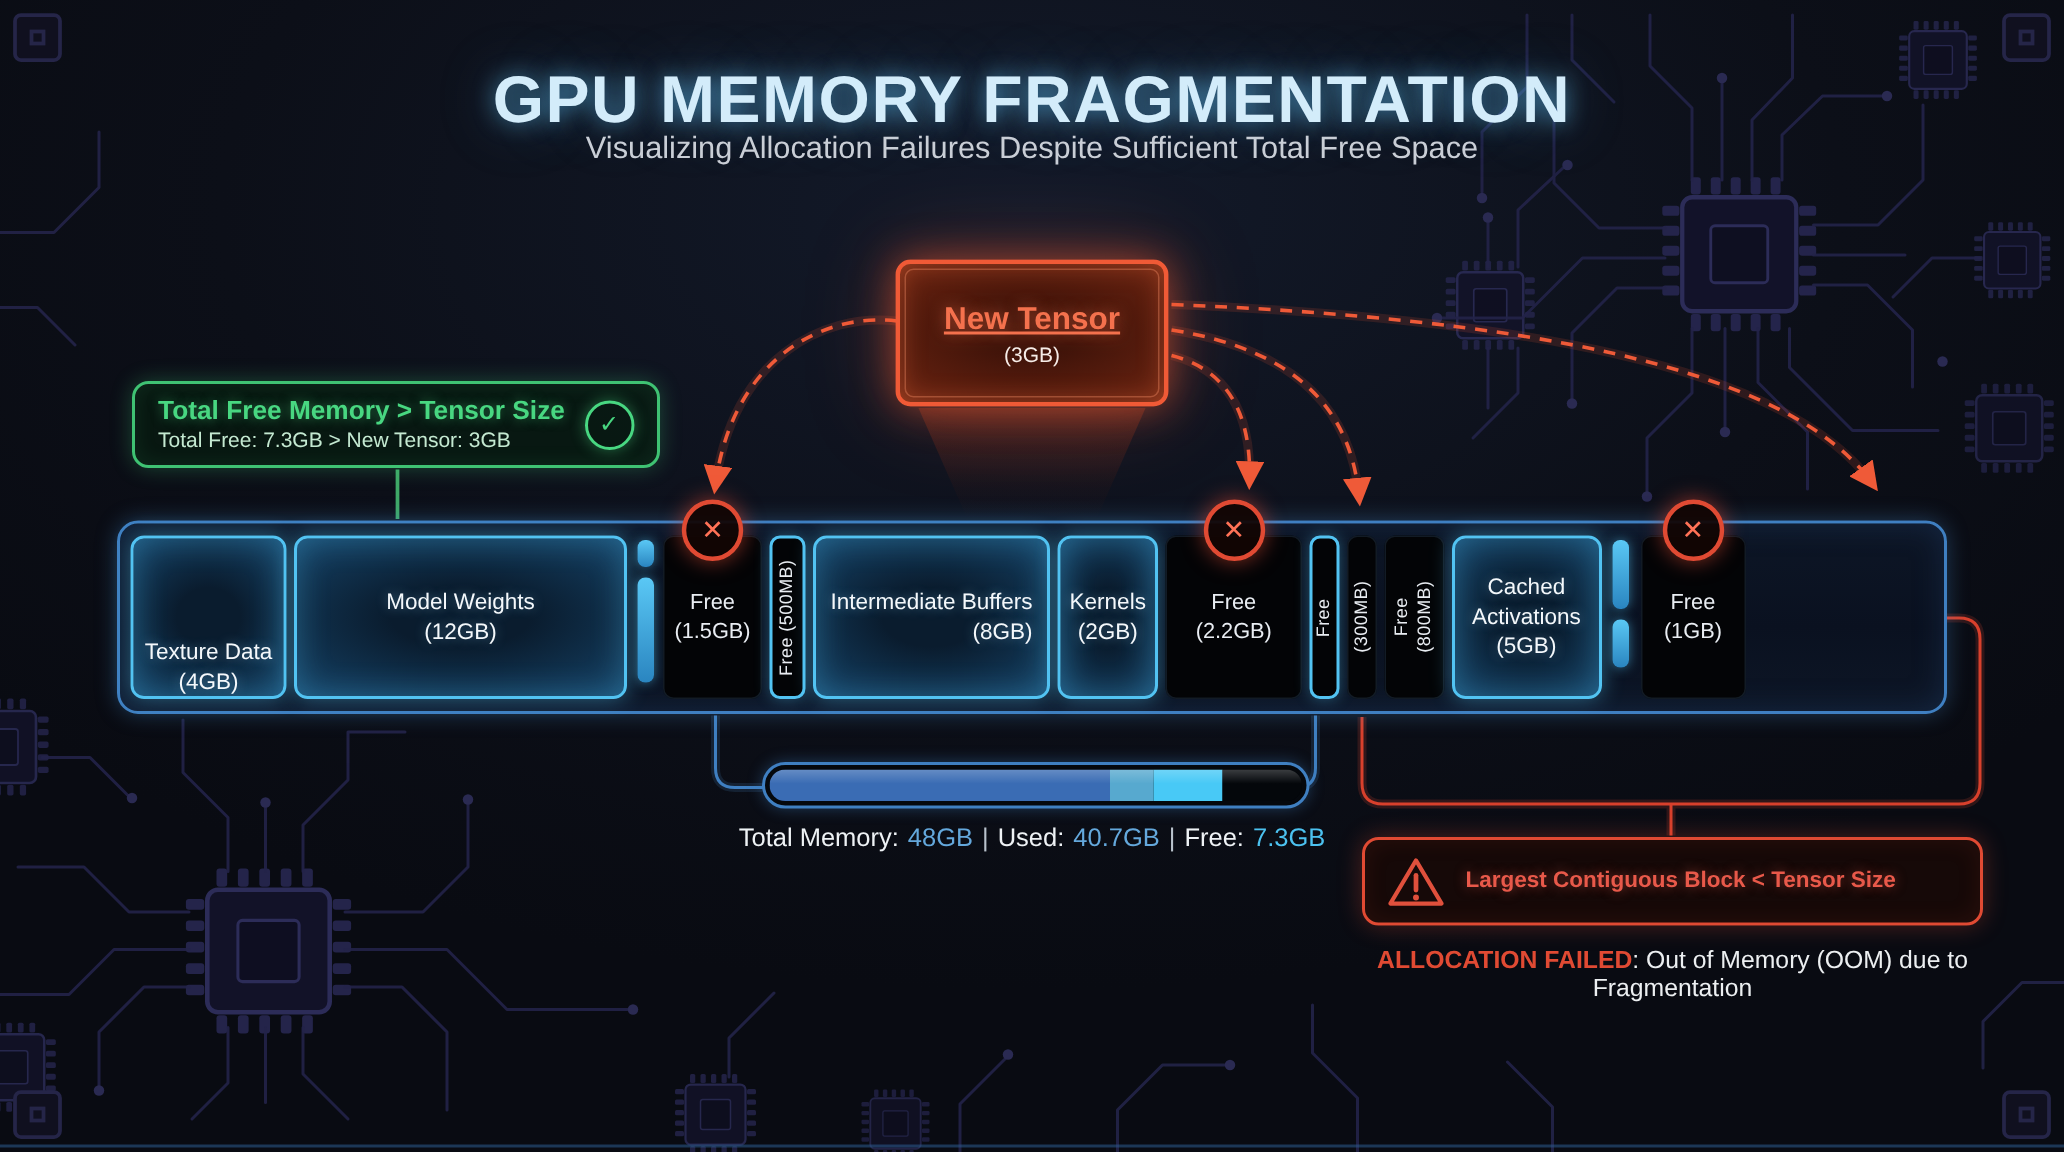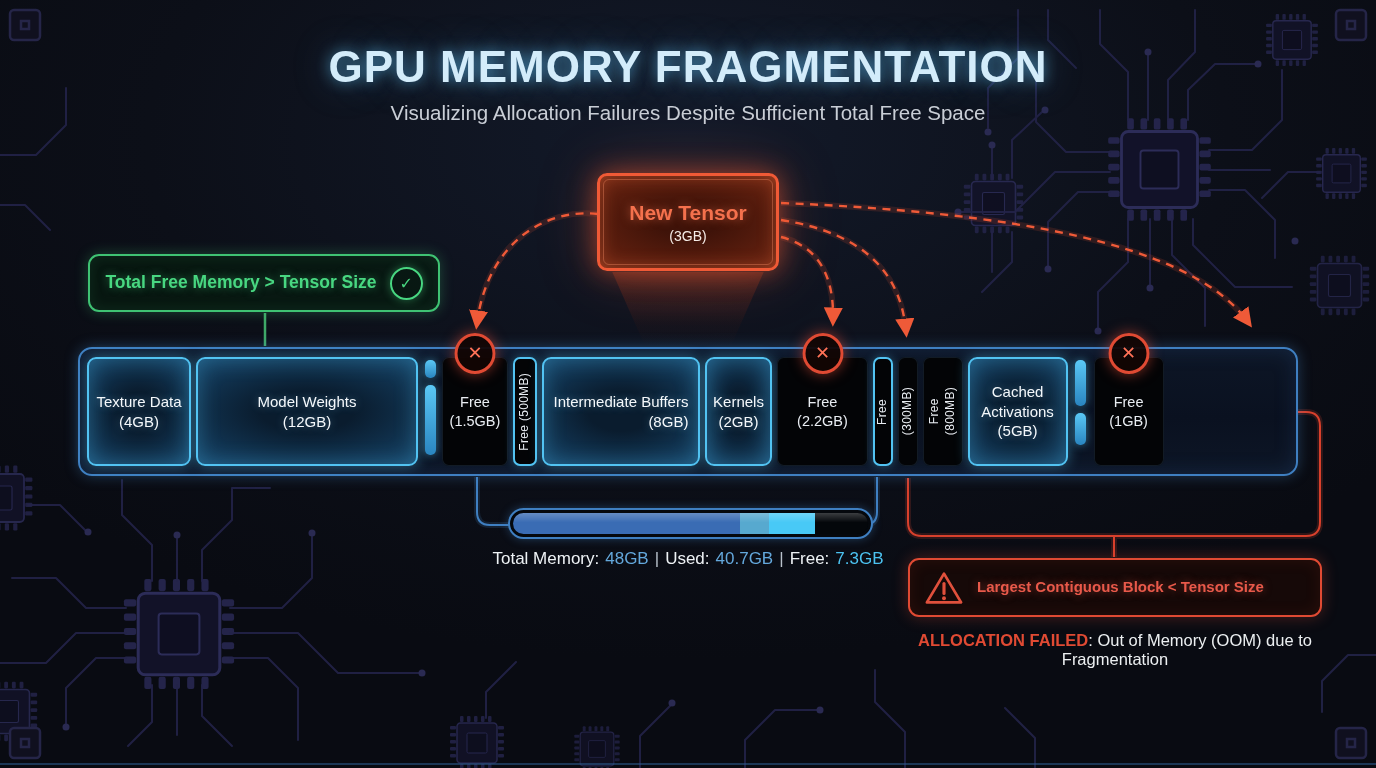--- a/index.html
+++ b/index.html
@@ -8,32 +8,32 @@
     background:radial-gradient(900px 520px at 688px 140px,#131a2a 0%,#0c0f18 60%,#090b12 100%);}
   svg.bg,svg.connectors{position:absolute;inset:0;}
   svg.bg{z-index:0;}
   svg.connectors{z-index:1;}
   .content{position:absolute;inset:0;z-index:2;}
 
   
   .title{position:absolute;top:42px;left:0;right:0;margin:0;text-align:center;
     font-size:44px;font-weight:800;letter-spacing:1px;color:#d3ecfa;
     text-shadow:0 0 14px rgba(96,190,242,.65),0 0 38px rgba(96,190,242,.35);}
-  .subtitle{position:absolute;top:101px;left:0;right:0;text-align:center;
+  .subtitle{position:absolute;top:87px;left:0;right:0;text-align:center;
     font-size:20.5px;color:#c9ced6;}
 
   
   .tensor{position:absolute;left:597px;top:173px;width:182px;height:98px;box-sizing:border-box;
     border:3px solid #f05a36;border-radius:10px;
     background:radial-gradient(ellipse 95% 85% at 50% 50%,#3f1309 18%,#7c2a14 100%);
     box-shadow:0 0 26px rgba(240,90,50,.55),0 0 60px rgba(240,90,50,.28),inset 0 0 18px rgba(255,120,70,.35);
     display:flex;flex-direction:column;align-items:center;justify-content:center;gap:3px;}
   .tensor::after{content:"";position:absolute;inset:3px;border:1px solid rgba(255,150,110,.35);border-radius:6px;}
   .tensor-name{font-size:21px;font-weight:800;color:var(--tensor-orange,#f4714d);
-    text-shadow:0 0 10px rgba(244,113,77,.6);}
+    text-shadow:0 0 10px rgba(244,113,77,.6);text-decoration:underline;}
   .tensor-size{font-size:14px;color:#f6ece7;}
   .beam{position:absolute;left:602px;top:272px;width:172px;height:74px;
     background:linear-gradient(180deg,rgba(165,55,28,.34),rgba(90,30,15,.10) 70%,rgba(90,30,15,0));
     clip-path:polygon(6% 0,94% 0,75% 100%,25% 100%);}
 
   .gpu-label{position:absolute;top:319px;left:0;right:0;text-align:center;
     font-size:20px;font-weight:800;letter-spacing:.5px;color:#4da2d9;
     text-shadow:0 0 10px rgba(77,162,217,.55);}
 
   
@@ -266,27 +266,28 @@
 
     <div class="tensor">
       <div class="tensor-name">New Tensor</div>
       <div class="tensor-size">(3GB)</div>
     </div>
 
 
     <div class="success-callout">
       <div class="success-text">
         <div class="success-title">Total Free Memory &gt; Tensor Size</div>
+        <div class="success-detail">Total Free: 7.3GB &gt; New Tensor: 3GB</div>
       </div>
       <span class="check-circle">✓</span>
     </div>
 
     <div class="mem-container">
       <div class="mem-row">
-          <div class="block used" style="flex: 0 0 104px;">
+          <div class="block used" style="flex: 0 0 104px; align-items: flex-end;">
             <div class="block-label">
               <div>Texture Data</div>
               <div>(4GB)</div>
             </div>
           </div>
           <div class="block used" style="flex: 0 0 222px;">
             <div class="block-label">
               <div>Model Weights</div>
               <div>(12GB)</div>
             </div>

